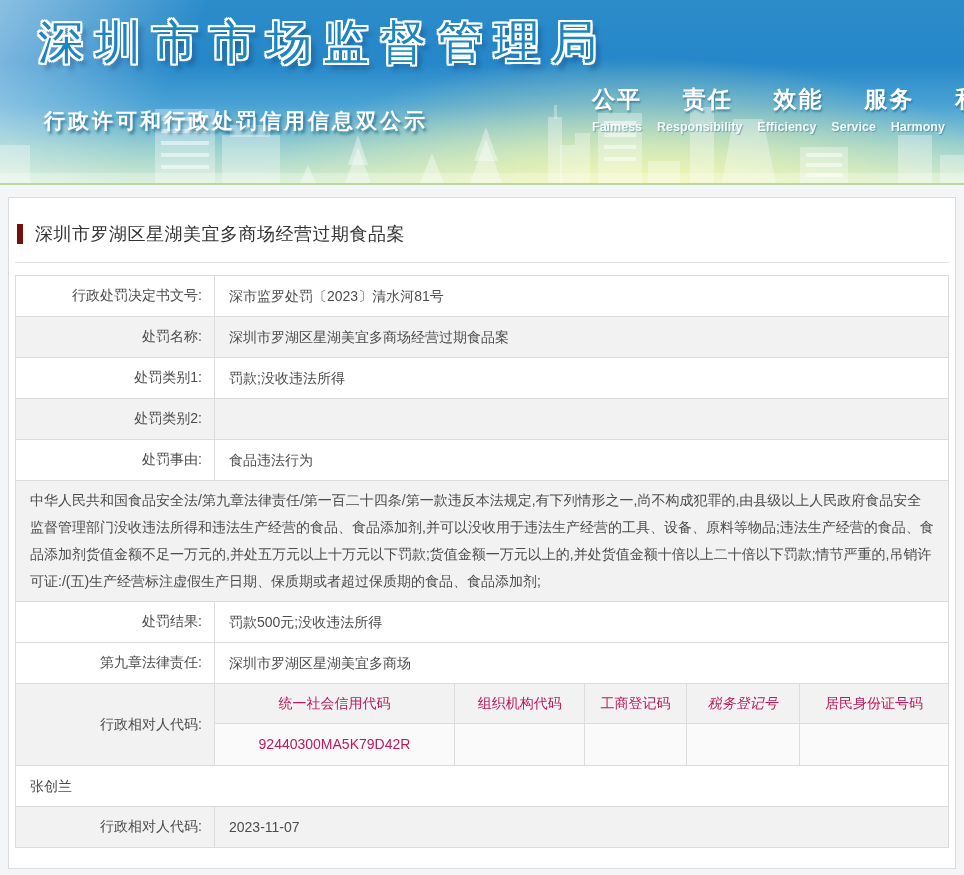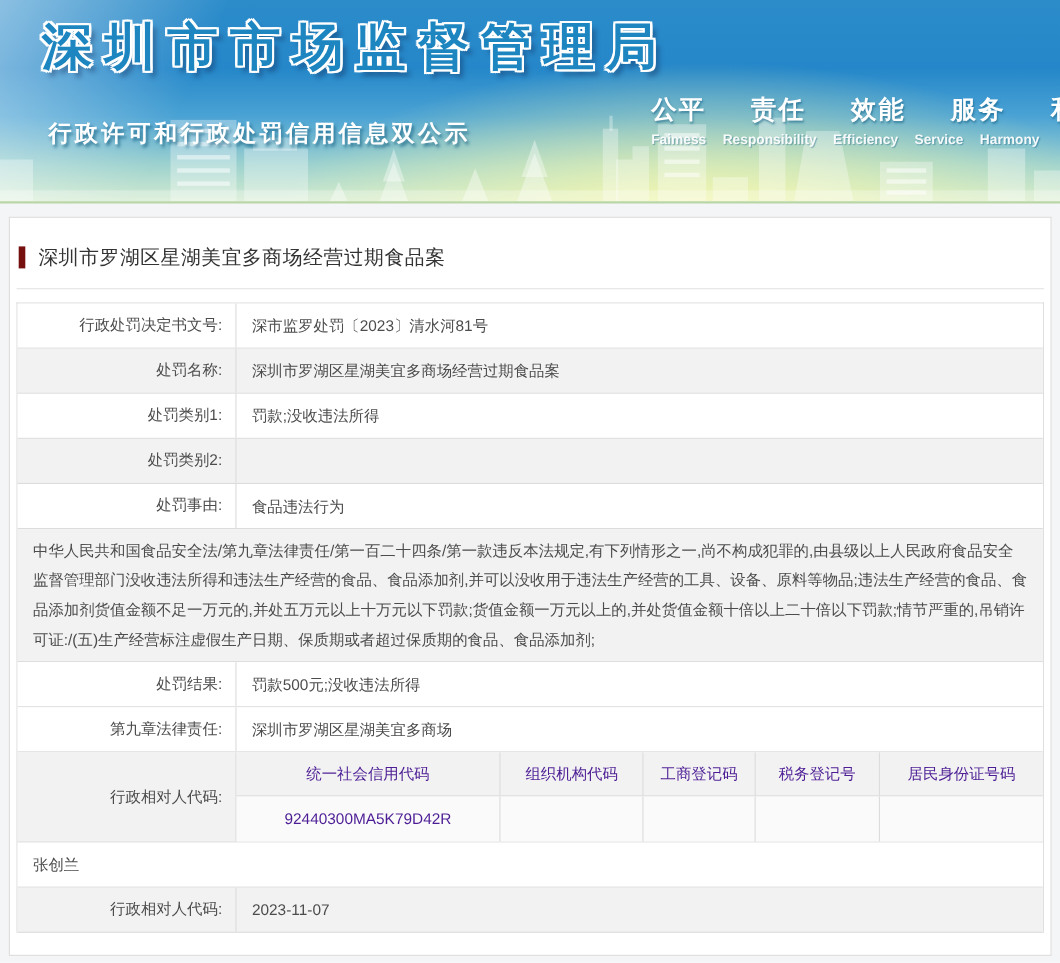--- a/index.html
+++ b/index.html
@@ -15,21 +15,21 @@
     position:relative; width:964px; height:185px; overflow:hidden;
     background:
       radial-gradient(ellipse 620px 240px at 66% 112%, rgba(248,248,168,0.95) 0%, rgba(248,248,168,0) 62%),
       linear-gradient(115deg, rgba(255,255,255,0.45) 0%, rgba(255,255,255,0) 20%),
       linear-gradient(to bottom, #2c8cca 0%, #2587c9 34%, #4ba3d4 58%, #9ed2cf 82%, #d2ebcf 100%);
     border-bottom:2px solid #b9d6a6;
   }
   .skyline { position:absolute; left:0; bottom:0; width:964px; height:78px; }
   .org-name {
     position:absolute; left:38px; top:12px;
-    font-size:46px; font-weight:bold; letter-spacing:11px;
+    font-size:46px; font-weight:normal; letter-spacing:11px;
     color:#1d86c0;
     text-shadow:
       -2px -2px 0 #fff, 2px -2px 0 #fff, -2px 2px 0 #fff, 2px 2px 0 #fff,
       -2px 0 0 #fff, 2px 0 0 #fff, 0 -2px 0 #fff, 0 2px 0 #fff,
       5px 6px 5px rgba(15,45,90,0.45);
     white-space:pre;
   }
   .banner-subtitle {
     position:absolute; left:44px; top:83px;
     font-size:21px; font-weight:bold; letter-spacing:3px;
@@ -84,28 +84,28 @@
     padding:6px 14px; font-size:14px; color:#4c4c4c;
     line-height:27px; min-height:40px;
   }
   .cell-value span { display:block; }
 
   
   .cell-value.subhost { padding:0; display:block; }
   .subrow { display:flex; align-items:stretch; }
   .subcell {
     display:flex; align-items:center; justify-content:center;
-    font-size:14px; color:#4c1d95; min-height:40px;
+    font-size:14px; color:#be185d; min-height:40px;
     border-left:1px solid #dcdcdc; text-align:center; padding:4px 6px;
   }
   .subcell:first-child { border-left:none; }
   .subrow.hdr .subcell { background:#f2f2f2; border-bottom:1px solid #dcdcdc; }
   .subrow.val .subcell { background:#fafafa; min-height:41px; }
   .sc1 { flex:0 0 32.6%; } .sc2 { flex:0 0 17.8%; } .sc3 { flex:0 0 13.8%; }
-  .sc4 { flex:0 0 15.5%; } .sc5 { flex:1; }
+  .sc4 { flex:0 0 15.5%;font-style:italic; } .sc5 { flex:1; }
 </style>
 </head>
 <body>
 
 <div class="banner">
   <svg class="skyline" viewBox="0 0 964 78" preserveAspectRatio="none" xmlns="http://www.w3.org/2000/svg">
     <g fill="rgba(255,255,255,0.32)">
       <rect x="0" y="40" width="30" height="38"></rect>
       <rect x="155" y="4" width="60" height="74"></rect>
       <rect x="222" y="30" width="58" height="48"></rect>

